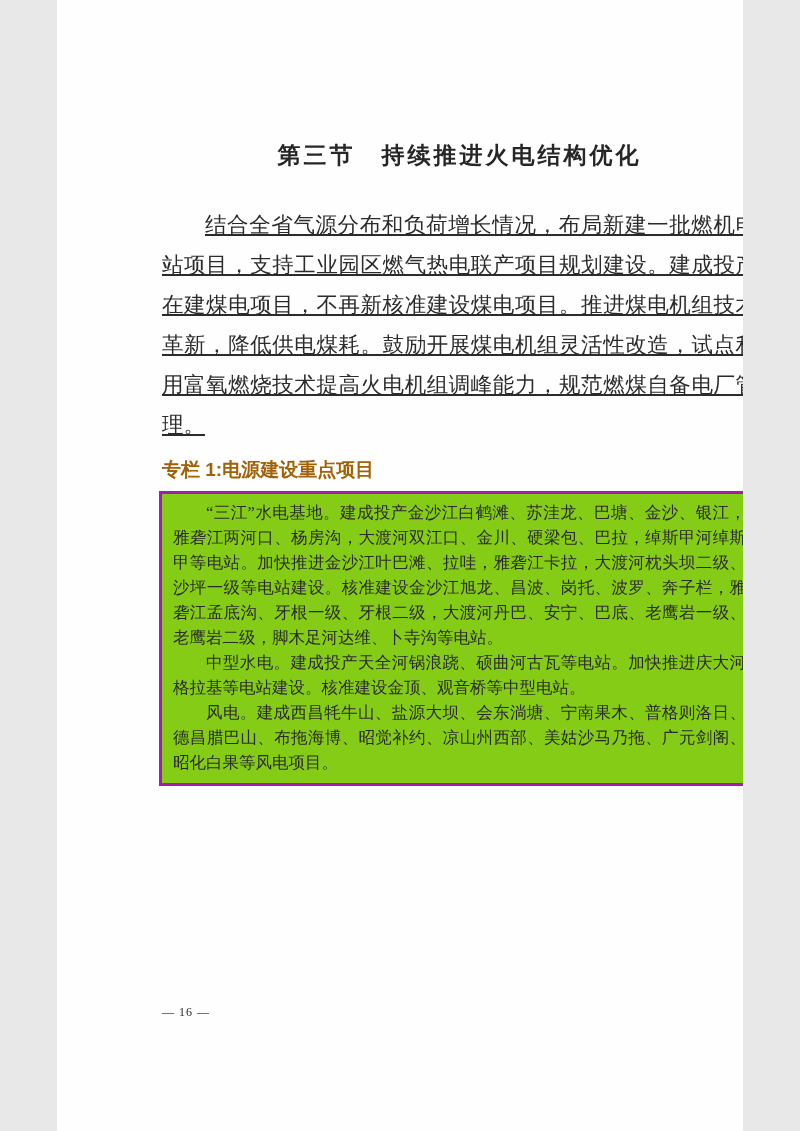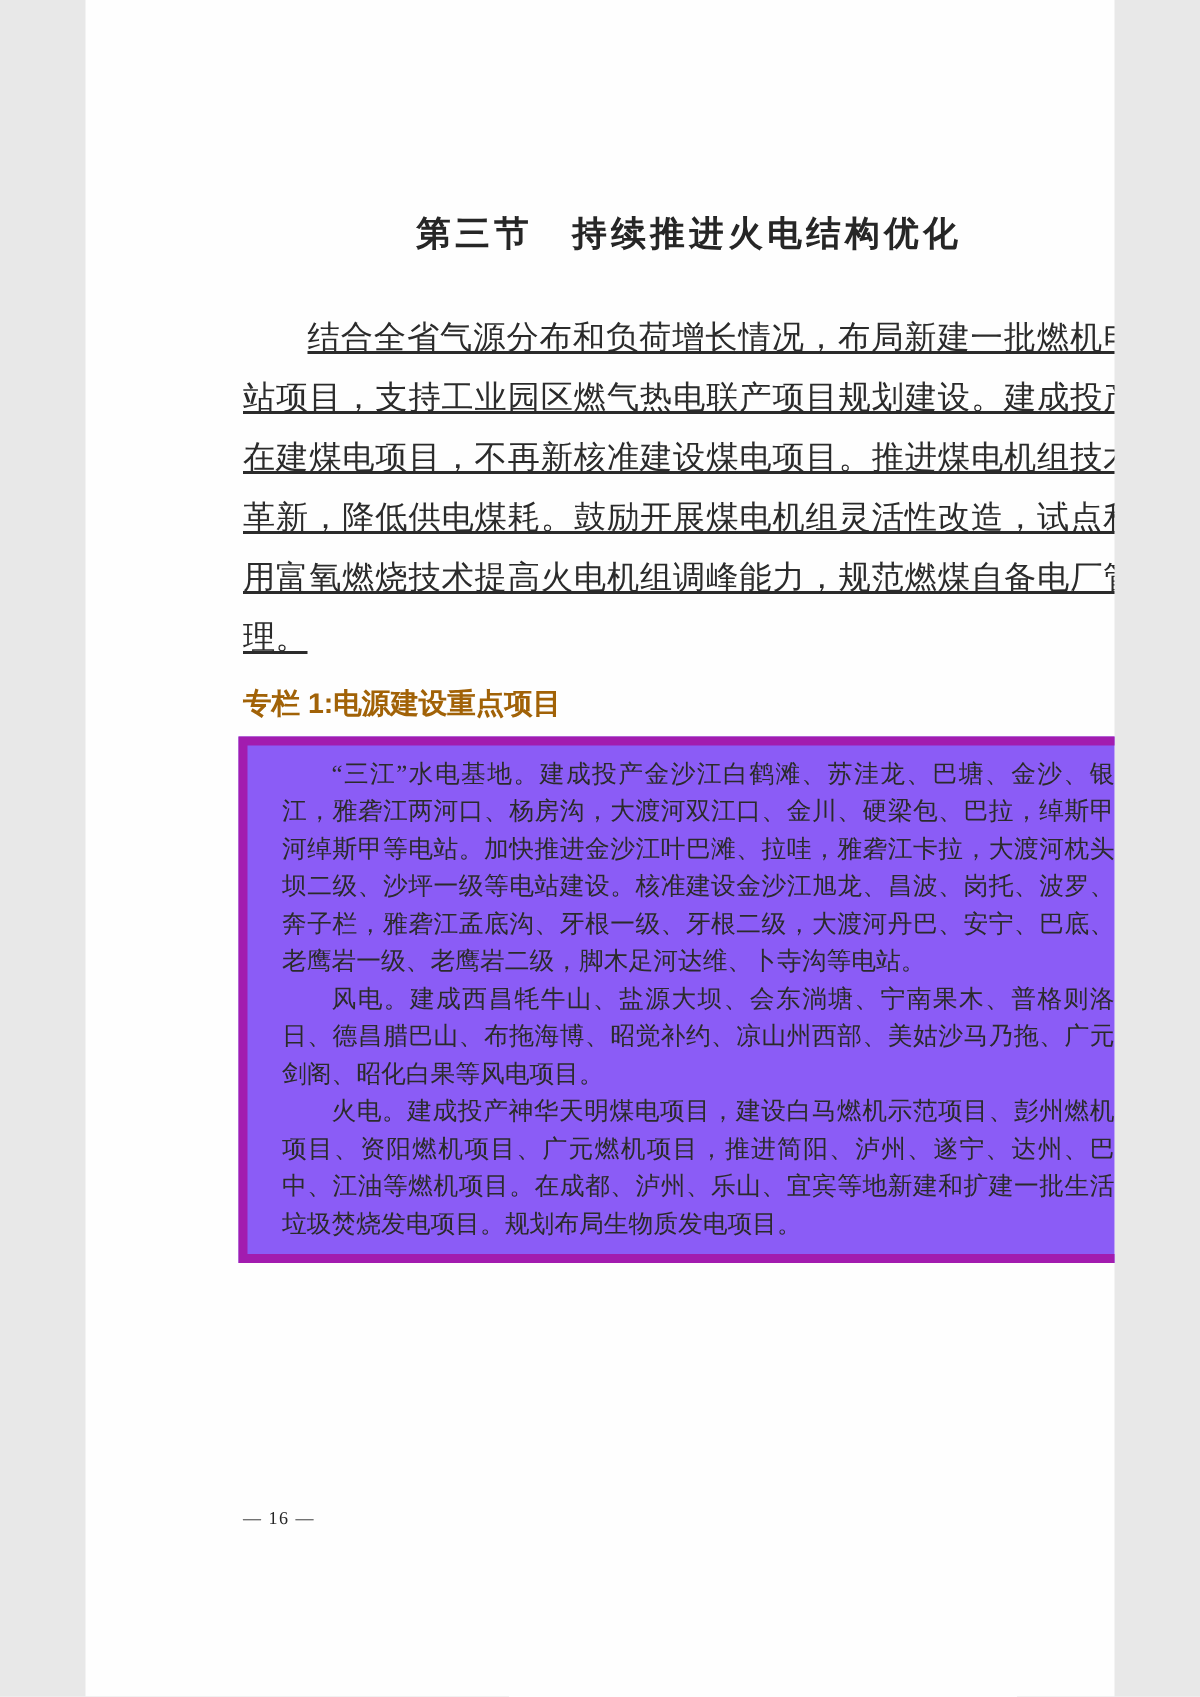--- a/index.html
+++ b/index.html
@@ -49,23 +49,23 @@
     font-size: 19px;
     font-weight: bold;
     line-height: 26px;
     font-family: "Liberation Sans", "DejaVu Sans", sans-serif;
     color: #a16207;
   }
   .box {
     margin-top: 8px;
     margin-left: -3px;
     margin-right: -3px;
-    border: 6px solid #a21caf;
-    padding: 6px 11px 8px 23px;
-    background: #8b5cf6;
+    border: 3px solid #a21caf;
+    padding: 6px 11px 8px 11px;
+    background: #84cc16;
   }
   .box p {
     margin: 0;
     font-size: 16.5px;
     line-height: 25px;
     text-align: justify;
     text-indent: 2em;
     color: #2b2b2b;
   }
   .page-number {
@@ -85,20 +85,20 @@
   <div class="content">
 
     <h1 class="section-title">第三节　持续推进火电结构优化</h1>
 
     <p class="intro">结合全省气源分布和负荷增长情况，布局新建一批燃机电站项目，支持工业园区燃气热电联产项目规划建设。建成投产在建煤电项目，不再新核准建设煤电项目。推进煤电机组技术革新，降低供电煤耗。鼓励开展煤电机组灵活性改造，试点利用富氧燃烧技术提高火电机组调峰能力，规范燃煤自备电厂管理。</p>
 
     <h2 class="box-title">专栏 1:电源建设重点项目</h2>
 
     <div class="box">
       <p>“三江”水电基地。建成投产金沙江白鹤滩、苏洼龙、巴塘、金沙、银江，雅砻江两河口、杨房沟，大渡河双江口、金川、硬梁包、巴拉，绰斯甲河绰斯甲等电站。加快推进金沙江叶巴滩、拉哇，雅砻江卡拉，大渡河枕头坝二级、沙坪一级等电站建设。核准建设金沙江旭龙、昌波、岗托、波罗、奔子栏，雅砻江孟底沟、牙根一级、牙根二级，大渡河丹巴、安宁、巴底、老鹰岩一级、老鹰岩二级，脚木足河达维、卜寺沟等电站。</p>
+      <p>中型水电。建成投产天全河锅浪跷、硕曲河古瓦等电站。加快推进庆大河格拉基等电站建设。核准建设金顶、观音桥等中型电站。</p>
       <p>风电。建成西昌牦牛山、盐源大坝、会东淌塘、宁南果木、普格则洛日、德昌腊巴山、布拖海博、昭觉补约、凉山州西部、美姑沙马乃拖、广元剑阁、昭化白果等风电项目。</p>
-      <p>火电。建成投产神华天明煤电项目，建设白马燃机示范项目、彭州燃机项目、资阳燃机项目、广元燃机项目，推进简阳、泸州、遂宁、达州、巴中、江油等燃机项目。在成都、泸州、乐山、宜宾等地新建和扩建一批生活垃圾焚烧发电项目。规划布局生物质发电项目。</p>
     </div>
 
   </div>
 
   <div class="page-number">— 16 —</div>
 </div>
 
 </body></html>

